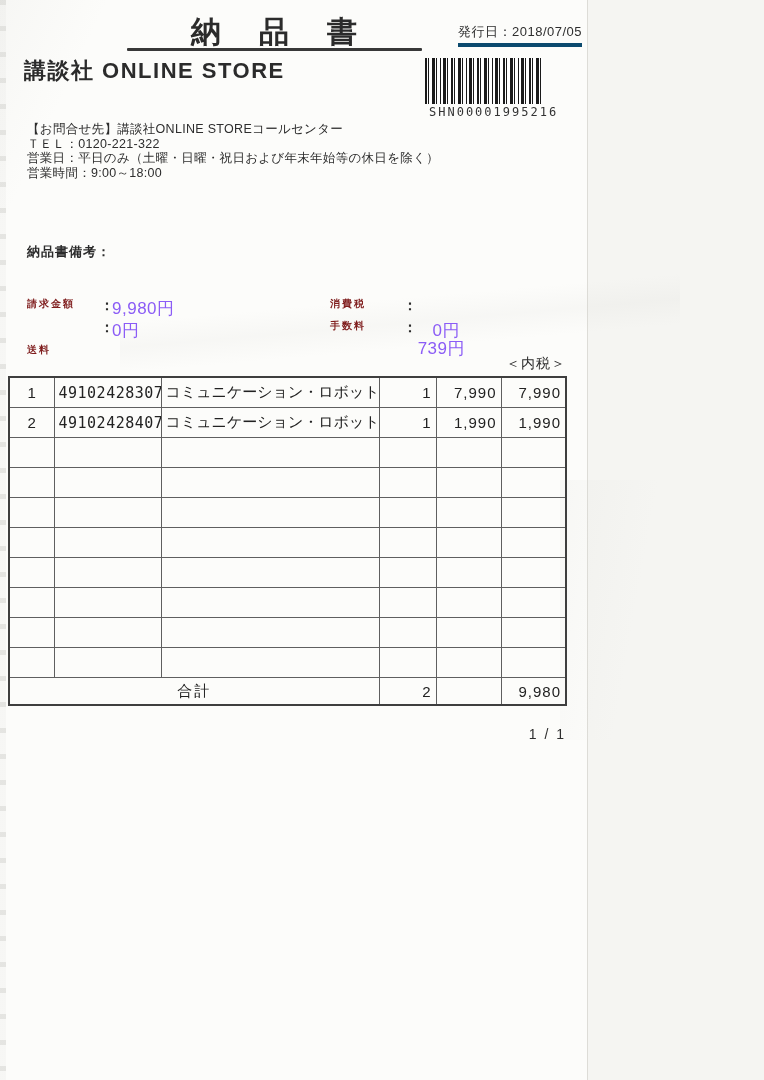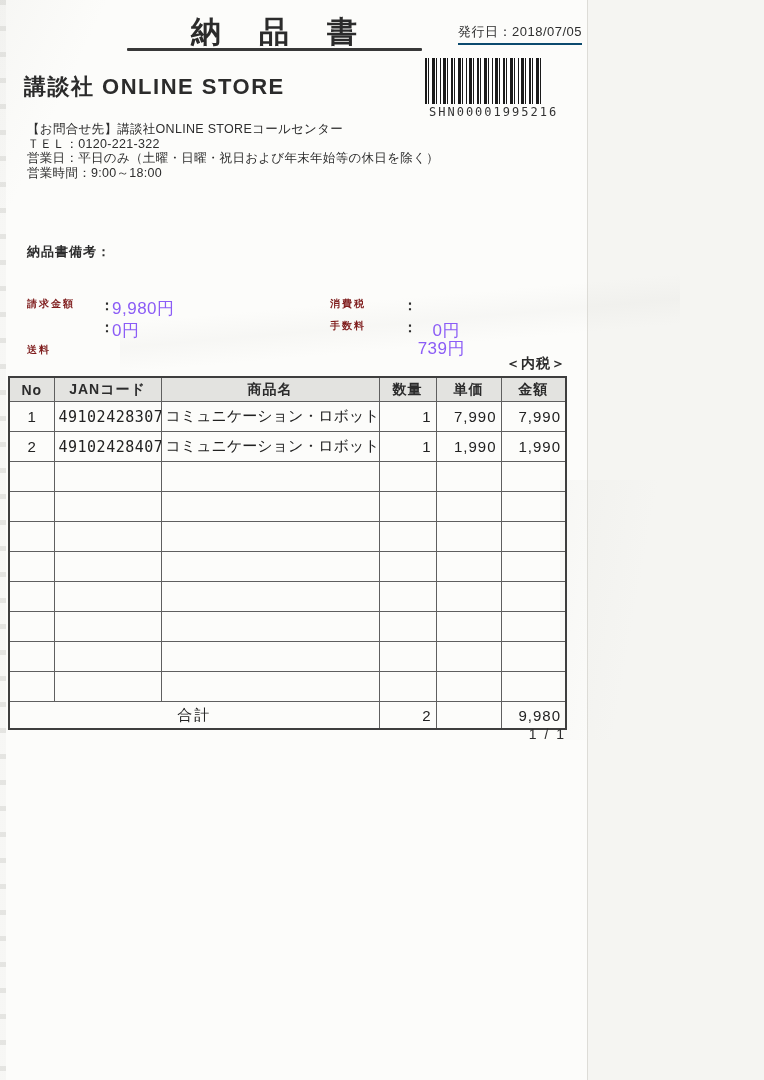--- a/index.html
+++ b/index.html
@@ -19,22 +19,22 @@
   .wrinkle2{left:120px;top:255px;width:560px;height:120px;opacity:.5;
     background:linear-gradient(175deg,rgba(255,255,255,0) 40%,rgba(205,205,200,.22) 55%,rgba(255,255,255,0) 70%);}
   .wrinkle3{left:560px;top:480px;width:120px;height:260px;opacity:.45;
     background:linear-gradient(100deg,rgba(208,208,203,.25),rgba(255,255,255,0) 60%);}
 
   
   .doc-title{left:130px;top:12px;width:292px;text-align:center;
     font-size:30px;font-weight:bold;letter-spacing:4px;color:#2b2b2b;}
   .title-underline{left:127px;top:48px;width:295px;height:3px;background:#383838;border-radius:1px;}
   .issue-date{left:458px;top:23px;font-size:13px;color:#2e2e2e;
-    border-bottom:2px solid #0c4a6e;padding-bottom:2px;letter-spacing:.5px;}
-  .store-name{left:24px;top:72px;font-size:22px;font-weight:600;letter-spacing:1.5px;color:#2b2b2b;}
+    border-bottom:4px solid #0c4a6e;padding-bottom:2px;letter-spacing:.5px;}
+  .store-name{left:24px;top:56px;font-size:22px;font-weight:600;letter-spacing:1.5px;color:#2b2b2b;}
 
   
   .barcode{left:425px;top:58px;width:118px;height:46px;
     background:repeating-linear-gradient(90deg,
       #191919 0 2px,#fdfdfd 2px 3px,#191919 3px 4px,#fdfdfd 4px 7px,
       #191919 7px 10px,#fdfdfd 10px 11px,#191919 11px 12px,#fdfdfd 12px 15px,
       #191919 15px 16px,#fdfdfd 16px 18px,#191919 18px 21px,#fdfdfd 21px 22px,
       #191919 22px 23px,#fdfdfd 23px 26px);}
   .barcode-text{left:429px;top:105px;font-family:"DejaVu Sans Mono","Liberation Mono",monospace;
     font-size:12px;letter-spacing:2px;color:#333;}
@@ -44,21 +44,21 @@
 
   .remarks{left:27px;top:243px;font-size:13px;font-weight:bold;color:#2b2b2b;letter-spacing:1px;}
 
   
   .sum-label{font-size:10px;font-weight:bold;color:#7f1d1d;letter-spacing:2px;}
   .sum-colon{font-size:14px;font-weight:bold;color:#2b2b2b;}
   .sum-val{font-size:17px;color:#8b5cf6;letter-spacing:.5px;}
   .r{text-align:right;}
 
   .tax-included{left:498px;top:355px;width:68px;text-align:right;
-    font-size:14px;font-weight:bold;letter-spacing:1px;color:#2b2b2b;}
+    font-size:14px;font-weight:normal;letter-spacing:1px;color:#2b2b2b;}
 
   
   table.items{position:absolute;left:8px;top:376px;width:557px;
     border-collapse:collapse;table-layout:fixed;
     border:2px solid #3e3e3e;background:transparent;}
   table.items td,table.items th{border:1px solid #5f5f5f;padding:0 4px;overflow:hidden;white-space:nowrap;}
   table.items th{height:23px;background:#e3e3e0;font-size:14px;font-weight:600;color:#2b2b2b;letter-spacing:1px;}
   table.items td{height:29px;font-size:15px;color:#222;}
   td.no{text-align:center;font-size:15px;}
   td.jan{font-family:"DejaVu Sans Mono","Liberation Mono",monospace;font-size:14.5px;letter-spacing:.5px;padding-left:6px;}
@@ -118,28 +118,20 @@
   <table class="items">
     <colgroup>
       <col style="width:45px">
         <col style="width:107px">
         <col style="width:218px">
       <col style="width:57px">
         <col style="width:65px">
         <col style="width:65px">
     </colgroup>
     <tbody>
-        <tr>
-      <th>No</th>
-      <th>JANコード</th>
-      <th>商品名</th>
-      <th>数量</th>
-      <th>単価</th>
-      <th>金額</th>
-    </tr>
     <tr>
       <td class="no">1</td>
       <td class="jan">4910242830784</td>
       <td class="pname">コミュニケーション・ロボット　「週刊鉄腕アトムを作ろう！」2018年　６１号</td>
       <td class="qty">1</td>
       <td class="price">7,990</td>
       <td class="amount">7,990</td>
     </tr>
     <tr>
       <td class="no">2</td>

